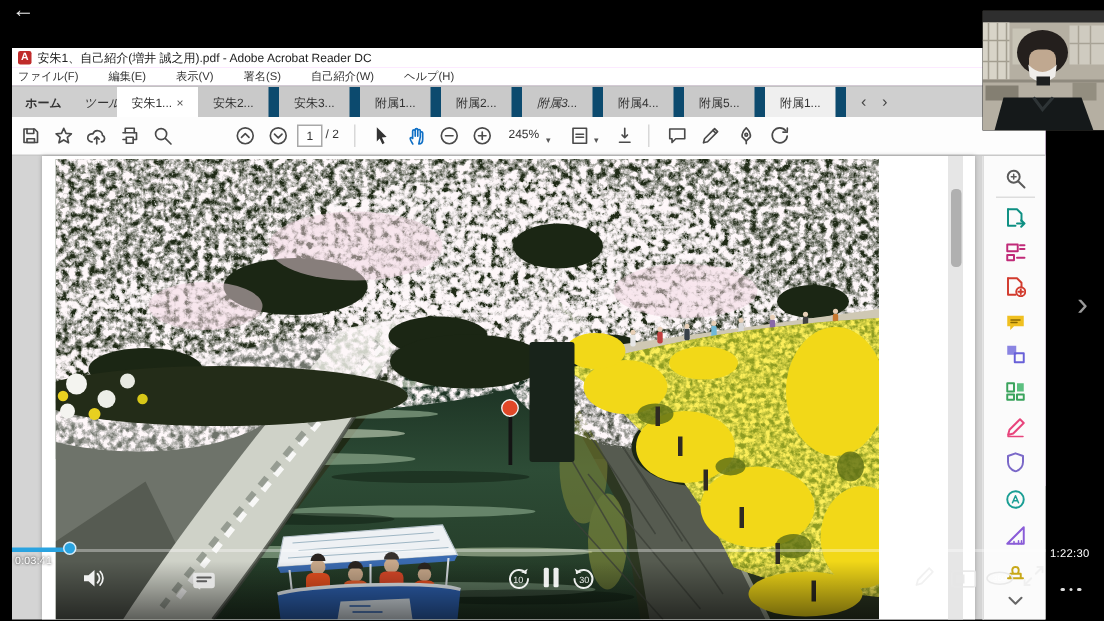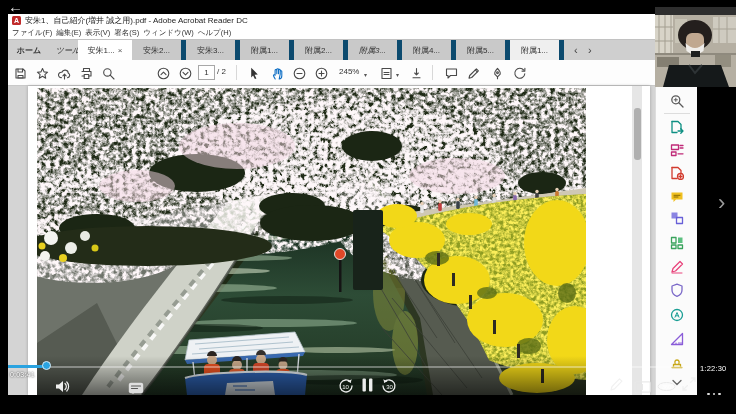--- a/index.html
+++ b/index.html
@@ -6,30 +6,30 @@
   #stage{position:relative;width:736px;height:414px;background:#000;overflow:hidden;
          font-family:"Liberation Sans",sans-serif;-webkit-font-smoothing:antialiased;}
   .abs{position:absolute;}
   
   .back-arrow{left:8px;top:-2px;color:#e8e8e8;font-size:15px;cursor:pointer;}
   .ptime{color:#fff;font-size:7px;text-shadow:0 0 2px #000;letter-spacing:.2px;}
   .dots i{display:inline-block;width:2.5px;height:2.5px;border-radius:50%;background:#ddd;margin-right:3px;}
   .chev-right{color:#9a9a9a;font-size:22px;line-height:22px;font-weight:400;cursor:pointer;}
   .wicon{opacity:.92;}
   
-  #win{left:8px;top:14px;width:689px;height:292px;background:#f0abfc;z-index:10;}
+  #win{left:8px;top:32px;width:689px;height:292px;background:#f0abfc;z-index:10;}
   .titlebar{left:0;top:0;width:689px;height:13px;background:#fff;}
   .appicon{left:4px;top:2px;width:9px;height:9px;background:#c02b2b;border-radius:1.5px;
            color:#fff;font-size:7px;line-height:9px;text-align:center;font-weight:bold;}
   .apptitle{left:17px;top:1px;font-size:8px;color:#222;white-space:nowrap;}
   .menubar{left:0;top:13px;width:689px;height:12px;background:#fff;display:flex;align-items:center;padding-left:4px;box-sizing:border-box;}
-  .menubar span{font-size:7.5px;color:#333;margin-right:4px;cursor:pointer;white-space:nowrap;}
+  .menubar span{font-size:7.5px;color:#333;margin-right:20px;cursor:pointer;white-space:nowrap;}
   .tabbar{left:0;top:25px;width:689px;height:21px;background:#cfcfcf;border-top:1px solid #c2c2c2;box-sizing:border-box;}
   .ttab{position:absolute;top:0;height:21px;line-height:21px;text-align:center;font-size:8px;color:#333;cursor:pointer;white-space:nowrap;overflow:hidden;}
-  .doc-tab{border-right:5px solid #0c4a6e;box-sizing:border-box;background:#c9c9c9;}
+  .doc-tab{border-right:7px solid #0c4a6e;box-sizing:border-box;background:#c9c9c9;}
   .doc-tab.active{background:#fff;border-right:none;}
   .doc-tab.hover{background:#efefef;}
   .tab-close{font-size:8px;color:#555;margin-left:3px;}
   .tab-arrow{position:absolute;top:0;height:21px;line-height:20px;font-size:11px;color:#444;cursor:pointer;}
   .toolbar{left:0;top:46px;width:689px;height:26px;background:#fdfdfd;border-bottom:1px solid #c9c9c9;box-sizing:border-box;}
   .tbi{position:absolute;top:52px;cursor:pointer;}
   .ti{stroke:#4a4a4a;fill:none;stroke-width:1.1;stroke-linecap:round;stroke-linejoin:round;}
   .tsep{position:absolute;top:51px;width:1px;height:15px;background:#d8d8d8;}
   .pagebox{position:absolute;top:51px;width:15px;height:13px;border:1px solid #a8a8a8;font-size:8px;color:#333;text-align:center;line-height:13px;background:#fff;}
   .tbtext{position:absolute;top:53px;font-size:8px;color:#333;white-space:nowrap;}
@@ -64,21 +64,21 @@
     <div class="abs titlebar">
       <div class="abs appicon">A</div>
       <div class="abs apptitle">安朱1、自己紹介(増井 誠之用).pdf - Adobe Acrobat Reader DC</div>
     </div>
 
     <div class="abs menubar">
       <span>ファイル(F)</span>
       <span>編集(E)</span>
       <span>表示(V)</span>
       <span>署名(S)</span>
-      <span>ウィンドウ(W)</span>
+      <span>自己紹介(W)</span>
       <span>ヘルプ(H)</span>
     </div>
 
     <div class="abs tabbar">
       <div class="ttab" style="left:4px;width:34px;font-weight:bold;">ホーム</div>
       <div class="ttab" style="left:42px;width:36px;font-style:italic;">ツール</div>
       <div class="ttab doc-tab active" style="left:70px;width:54px;"><span>安朱1...</span><span class="tab-close">×</span></div>
       <div class="ttab doc-tab" style="left:124px;width:54px;">安朱2...</div>
       <div class="ttab doc-tab" style="left:178px;width:54px;">安朱3...</div>
       <div class="ttab doc-tab" style="left:232px;width:54px;">附属1...</div>

